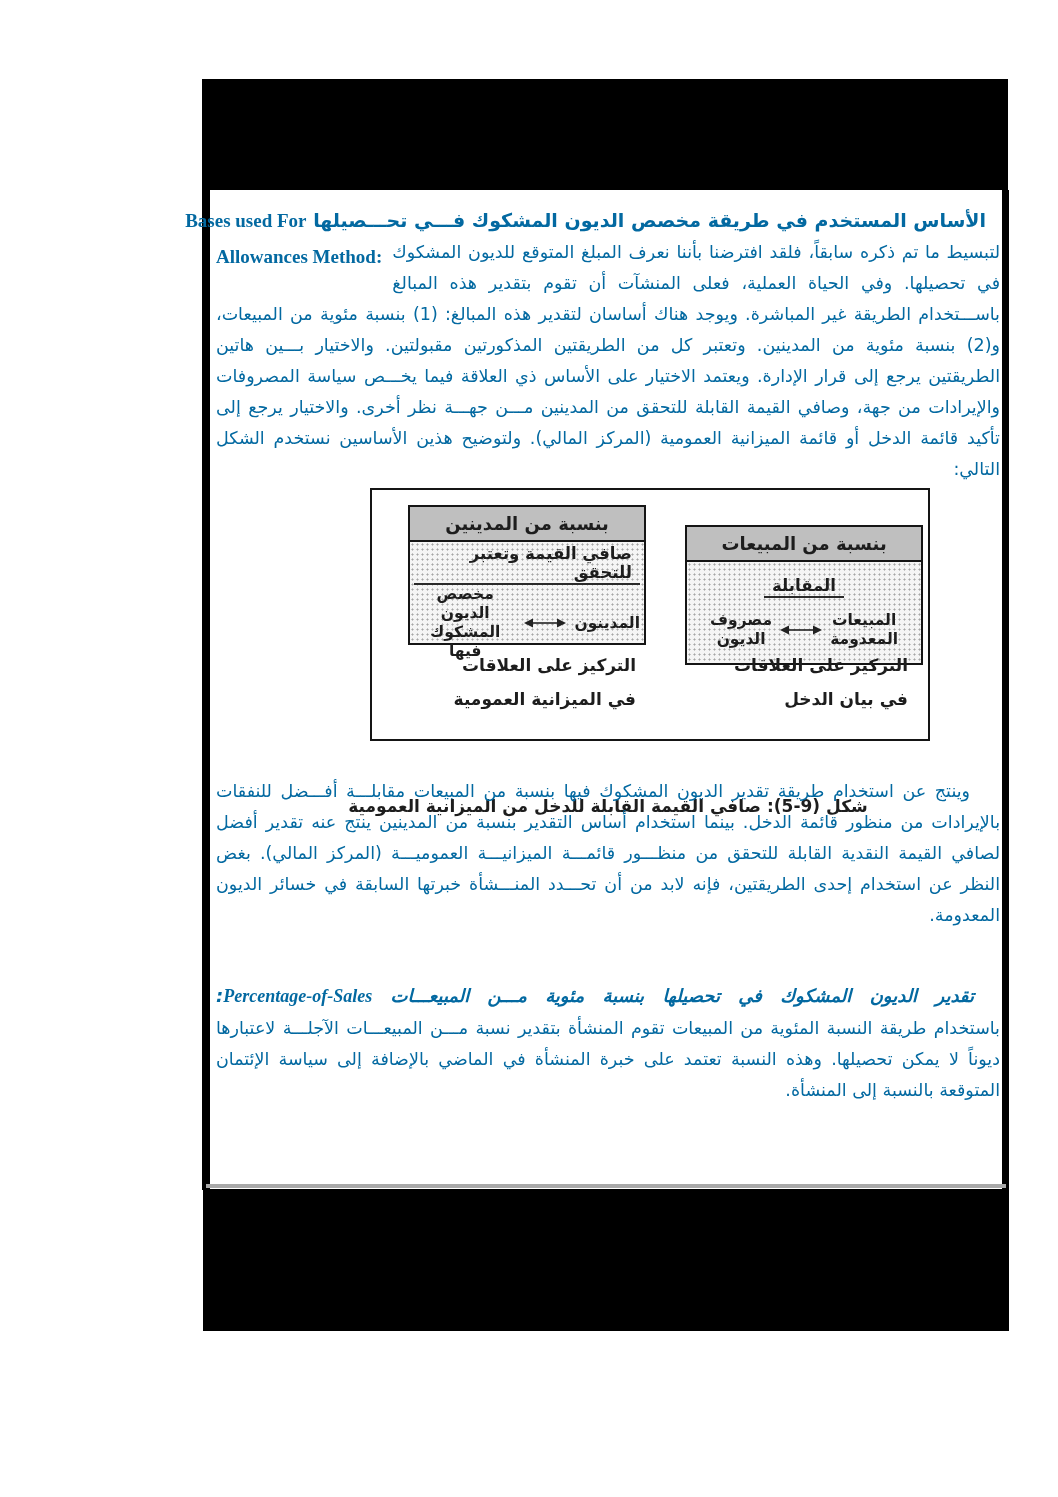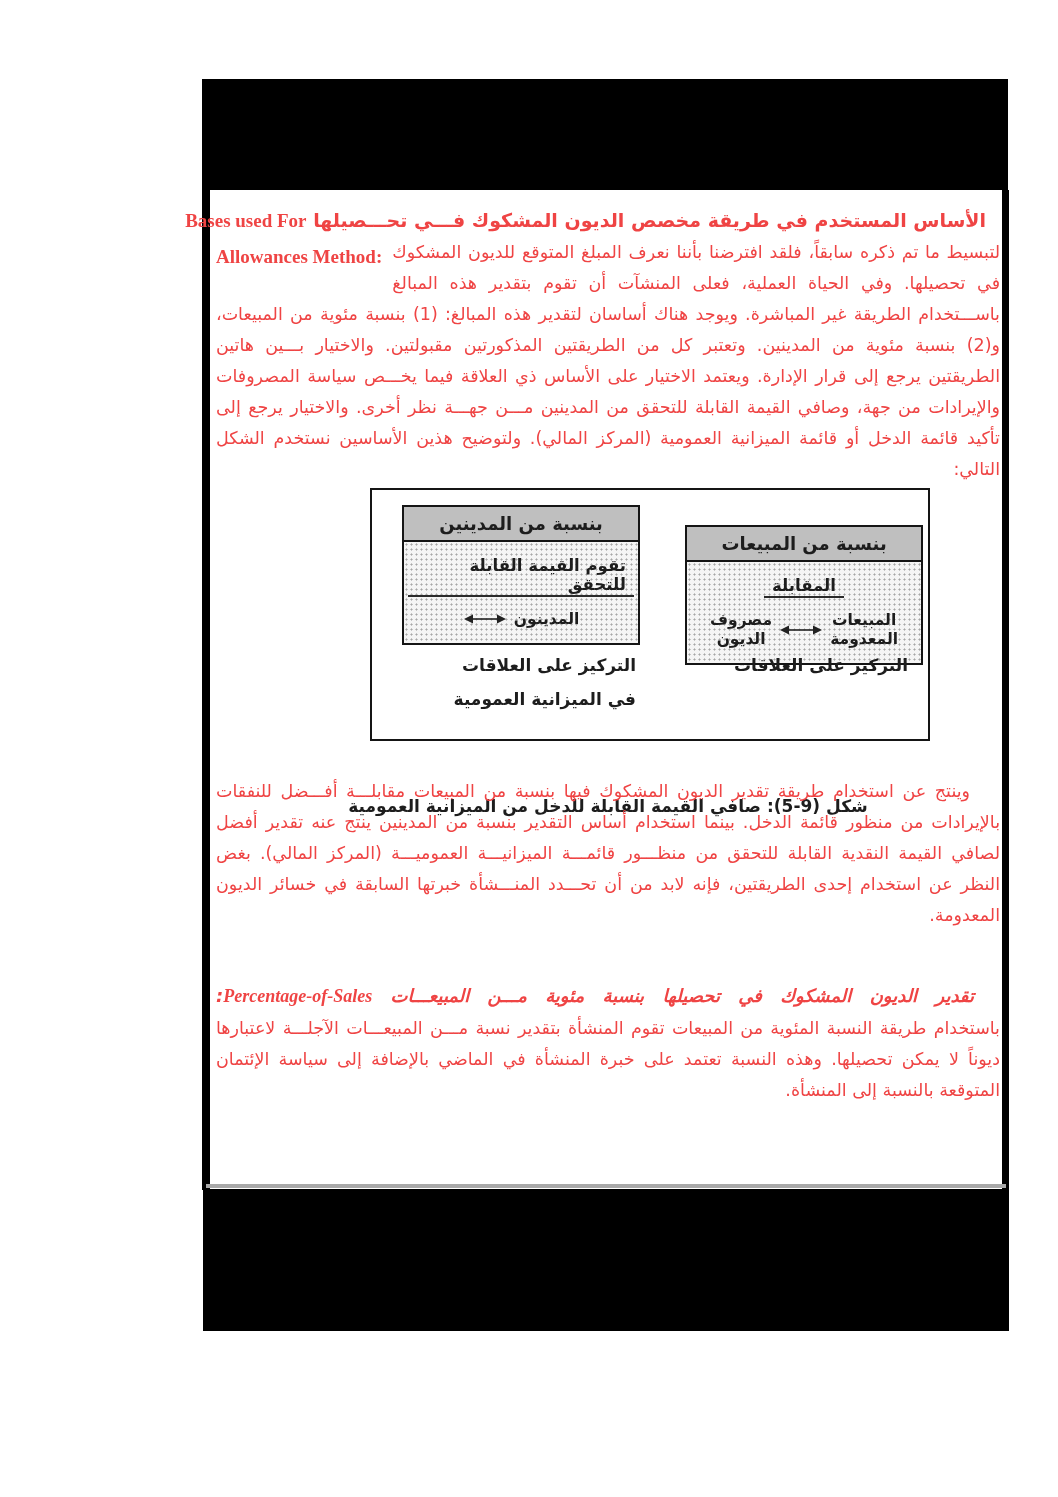--- a/index.html
+++ b/index.html
@@ -9,41 +9,41 @@
   }
   
   .blk{position:absolute;background:#000000;}
   .scan-header{left:202px;top:79px;width:806px;height:111px;}
   .edge-left{left:202px;top:190px;width:8px;height:1000px;}
   .edge-right{left:1002px;top:190px;width:7px;height:1000px;}
   .page-shadow{position:absolute;left:206px;top:1184px;width:800px;height:4px;background:#a9a9a9;}
   .scan-footer{left:203px;top:1189px;width:806px;height:142px;}
   
   .tblock{position:absolute;left:216px;width:784px;direction:rtl;text-align:justify;
-          font-size:17.5px;line-height:31px;color:#ef4444;}
+          font-size:17.5px;line-height:31px;color:#0369a1;}
   .title-line{top:205px;font-weight:bold;font-size:19px;text-indent:14px;
               text-align-last:justify;white-space:nowrap;}
   .en-serif{font-family:"Liberation Serif","DejaVu Serif",serif;}
   .para1{top:237px;}
   .term-float{float:left;direction:ltr;unicode-bidi:embed;font-weight:bold;font-size:19px;
               font-family:"Liberation Serif","DejaVu Serif",serif;margin:4px 10px 0 0;}
   .para2{top:776px;text-indent:30px;}
   .para3-heading{top:980px;font-weight:bold;font-style:italic;font-size:18px;
                  text-indent:26px;text-align-last:justify;white-space:nowrap;}
   .para3-body{top:1013px;}
   
   .figure{position:absolute;left:370px;top:488px;width:556px;height:249px;
           border:2px solid #151515;background:#ffffff;direction:rtl;}
   .ibox{position:absolute;top:15px;width:238px;height:140px;border:2px solid #151515;
         box-sizing:border-box;display:flex;flex-direction:column;
         background-color:#f5f5f5;
         background-image:radial-gradient(circle,#a6a6a6 0.9px,rgba(0,0,0,0) 1.15px);
         background-size:5px 5px;}
   .ibox-right{left:313px;margin-top:20px;}
-  .ibox-left{left:30px;}
+  .ibox-left{left:36px;}
   .ibox-head{height:33px;flex:0 0 33px;background:#bfbfbf;border-bottom:2px solid #151515;
              display:flex;align-items:center;justify-content:center;
              font-weight:bold;font-size:18px;}
   .ibox-body{flex:1;display:flex;flex-direction:column;align-items:center;
              justify-content:space-evenly;padding:2px 4px;}
   .subtitle{font-weight:bold;font-size:16.5px;border-bottom:2px solid #2a2a2a;
             padding:0 8px 1px;}
   .pair-row{display:flex;direction:rtl;align-items:center;justify-content:center;gap:7px;}
   .pair{display:inline-block;text-align:center;font-weight:bold;font-size:15.5px;
         line-height:19px;}
@@ -100,38 +100,43 @@
             <span>مصروف</span>
             <span>الديون</span>
           </span>
         </div>
       </div>
     </div>
 
     <div class="ibox ibox-left">
       <div class="ibox-head">بنسبة من المدينين</div>
       <div class="ibox-body">
-        <span class="subtitle">تقوم القيمة القابلة للتحقق</span>
+        <span class="subtitle">صافي القيمة وتعتبر للتحقق</span>
         <div class="pair-row">
           <span class="pair">
             <span>المدينون</span>
           </span>
           <span class="arrow">
             <svg width="44" height="14" viewBox="0 0 44 14" xmlns="http://www.w3.org/2000/svg">
               <line x1="7" y1="7" x2="37" y2="7" stroke="#222" stroke-width="1.6"></line>
               <path d="M1 7 L10 2.5 L10 11.5 Z" fill="#222"></path>
               <path d="M43 7 L34 2.5 L34 11.5 Z" fill="#222"></path>
             </svg>
           </span>
+          <span class="pair">
+            <span>مخصص الديون</span>
+            <span>المشكوك فيها</span>
+          </span>
         </div>
       </div>
     </div>
 
     <div class="focus focus-right">
       <span>التركيز على العلاقات</span>
+      <span>في بيان الدخل</span>
     </div>
 
     <div class="focus focus-left">
       <span>التركيز على العلاقات</span>
       <span>في الميزانية العمومية</span>
     </div>
 
   </div>
 
   <div class="caption">شكل (9-5): صافي القيمة القابلة للدخل من الميزانية العمومية</div>

